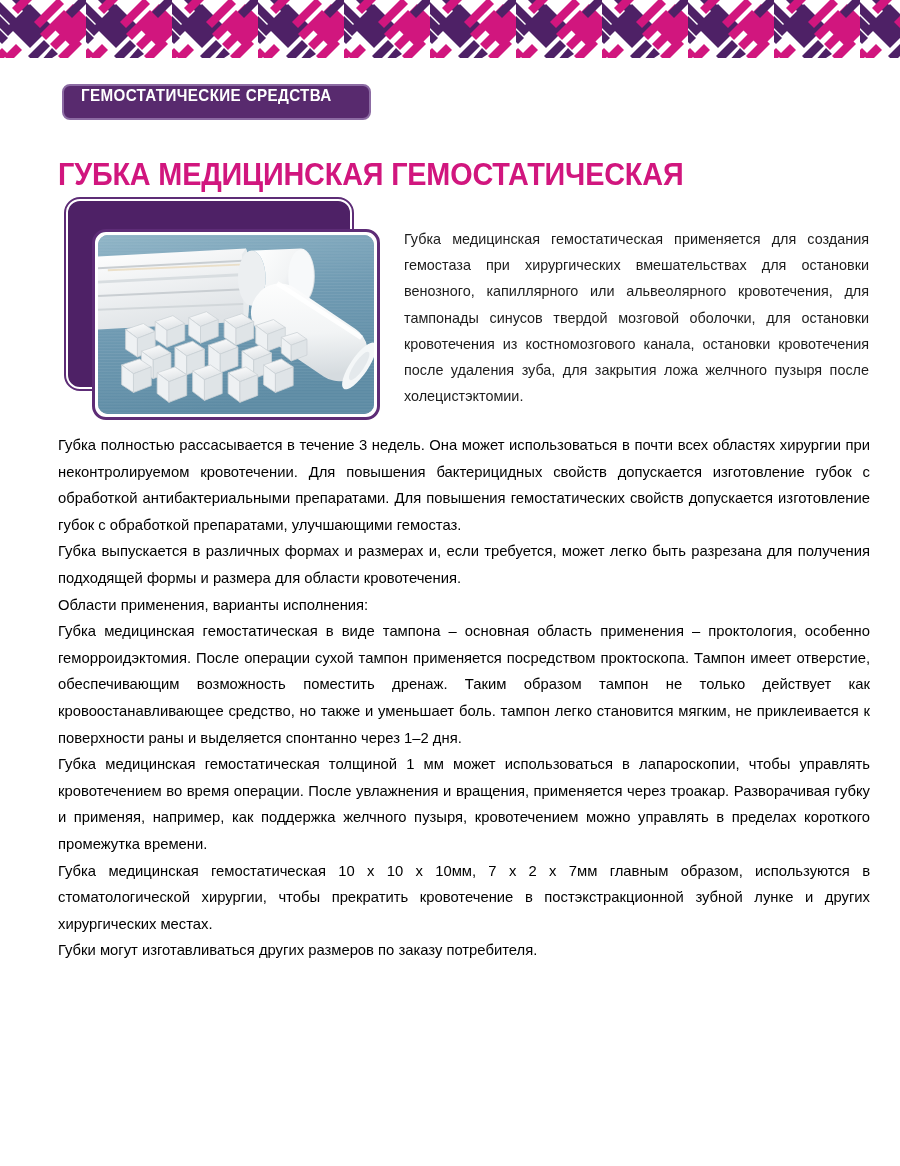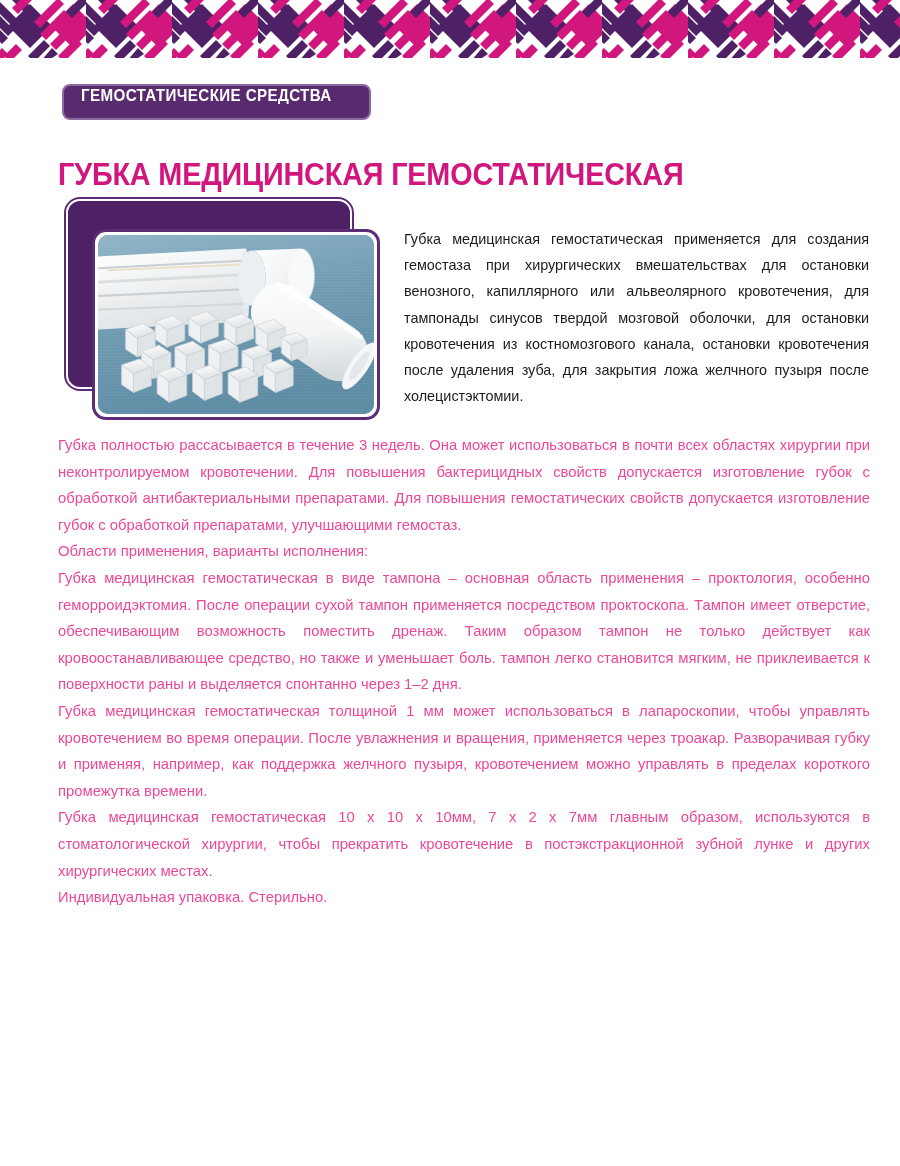--- a/index.html
+++ b/index.html
@@ -126,21 +126,21 @@
     color: #1c1c1c;
     font-family: "Liberation Sans Narrow", "Liberation Sans", sans-serif;
     margin-top: 20px;
   }
 
   .body-text {
     position: absolute;
     left: 58px;
     top: 432px;
     width: 812px;
-    color: #ec4899;
+    color: #000000;
     font-family: "Liberation Sans Narrow", "Liberation Sans", sans-serif;
     font-size: 14.8px;
     line-height: 26.6px;
   }
   .body-text p {
     margin: 0;
     text-align: justify;
     text-align-last: left;
   }
   .body-text p.plain {
@@ -336,18 +336,19 @@
         </svg><span></span>
       
     </div>
   </div>
 </div>
 
 <div class="lead-text">Губка медицинская гемостатическая применяется для создания гемостаза при хирургических вмешательствах для остановки венозного, капиллярного или альвеолярного кровотечения, для тампонады синусов твердой мозговой оболочки, для остановки кровотечения из костномозгового канала, остановки кровотечения после удаления зуба, для закрытия ложа желчного пузыря после холецистэктомии.</div>
 
 <div class="body-text">
     <p>Губка полностью рассасывается в течение 3 недель. Она может использоваться в почти всех областях хирургии при неконтролируемом кровотечении. Для повышения бактерицидных свойств допускается изготовление губок с обработкой антибактериальными препаратами. Для повышения гемостатических свойств допускается изготовление губок с обработкой препаратами, улучшающими гемостаз.</p>
+    <p>Губка выпускается в различных формах и размерах и, если требуется, может легко быть разрезана для получения подходящей формы и размера для области кровотечения.</p>
     <p class="plain">Области применения, варианты исполнения:</p>
     <p>Губка медицинская гемостатическая в виде тампона – основная область применения – проктология, особенно геморроидэктомия. После операции сухой тампон применяется посредством проктоскопа. Тампон имеет отверстие, обеспечивающим возможность поместить дренаж. Таким образом тампон не только действует как кровоостанавливающее средство, но также и уменьшает боль. тампон легко становится мягким, не приклеивается к поверхности раны и выделяется спонтанно через 1–2 дня.</p>
     <p>Губка медицинская гемостатическая толщиной 1 мм может использоваться в лапароскопии, чтобы управлять кровотечением во время операции. После увлажнения и вращения,    применяется через троакар. Разворачивая губку и применяя, например, как поддержка желчного пузыря, кровотечением можно управлять в пределах короткого промежутка времени.</p>
     <p>Губка медицинская гемостатическая 10 х 10 х 10мм, 7 х 2 х 7мм главным образом, используются в стоматологической хирургии, чтобы прекратить кровотечение в постэкстракционной зубной лунке и других хирургических местах.</p>
-    <p class="plain">Индивидуальная упаковка. Стерильно.</p>
+    <p class="plain">Губки могут изготавливаться других размеров по заказу потребителя.</p>
   </div>
 
 </body></html>

